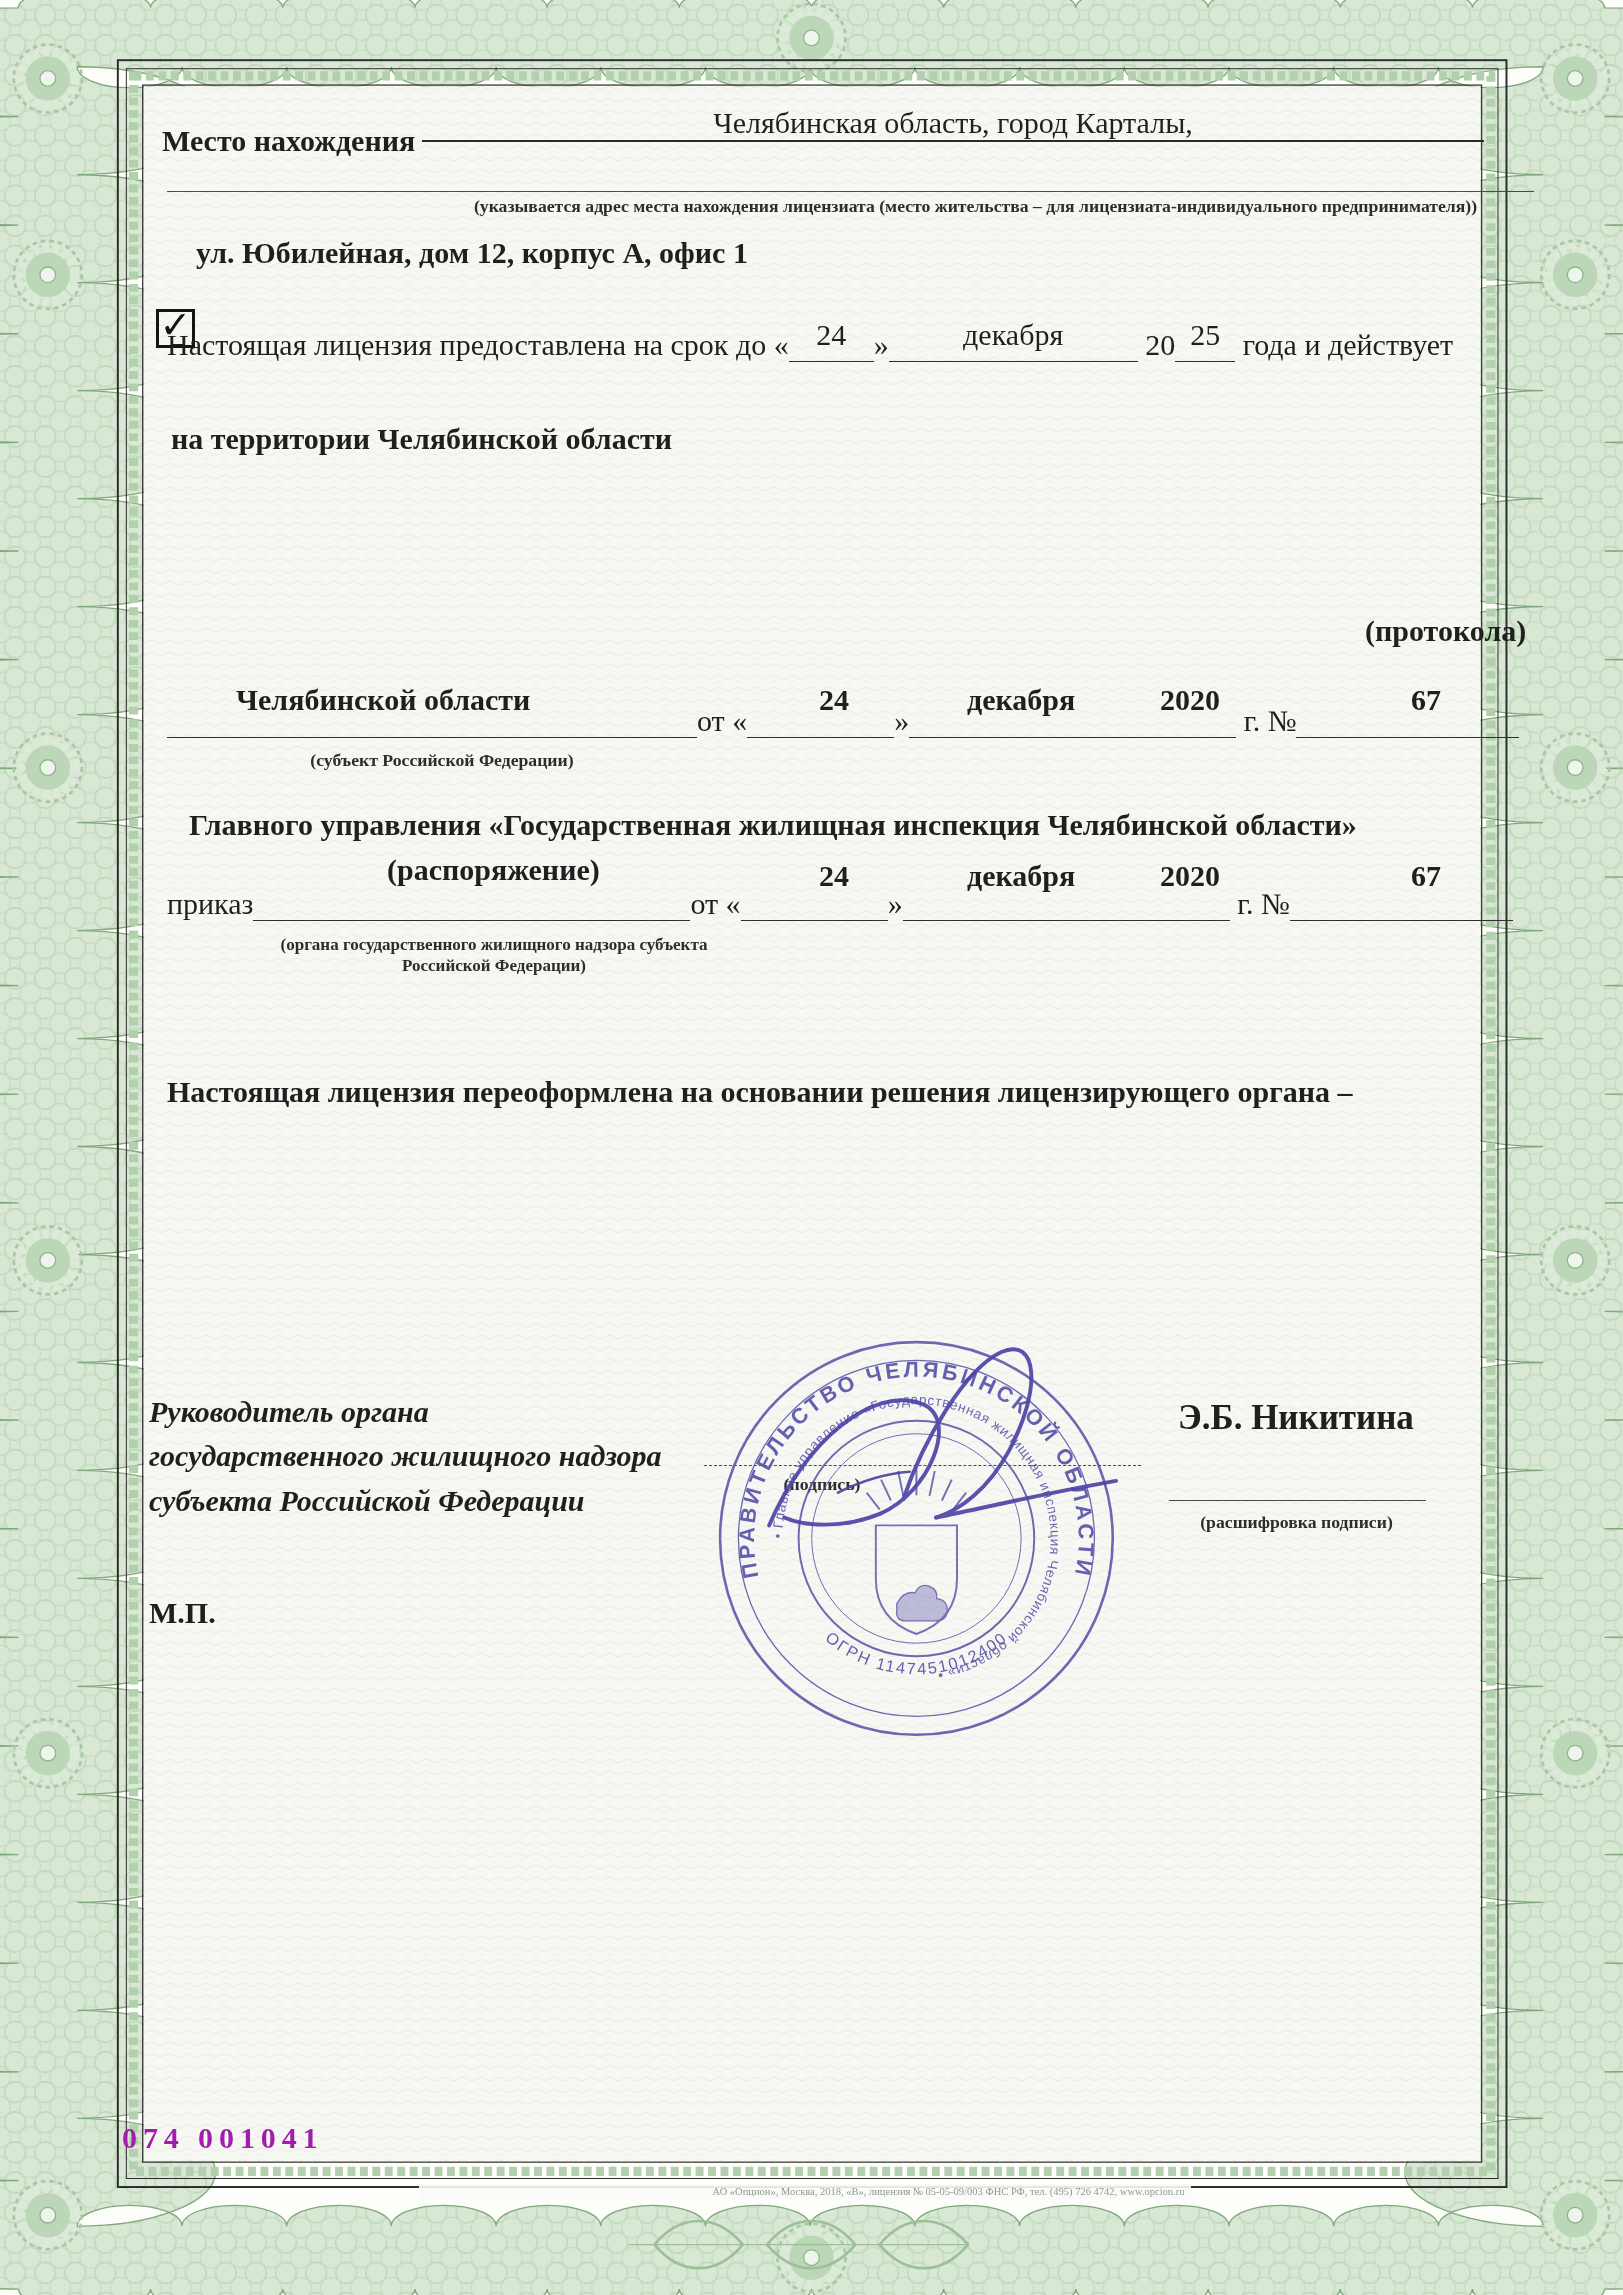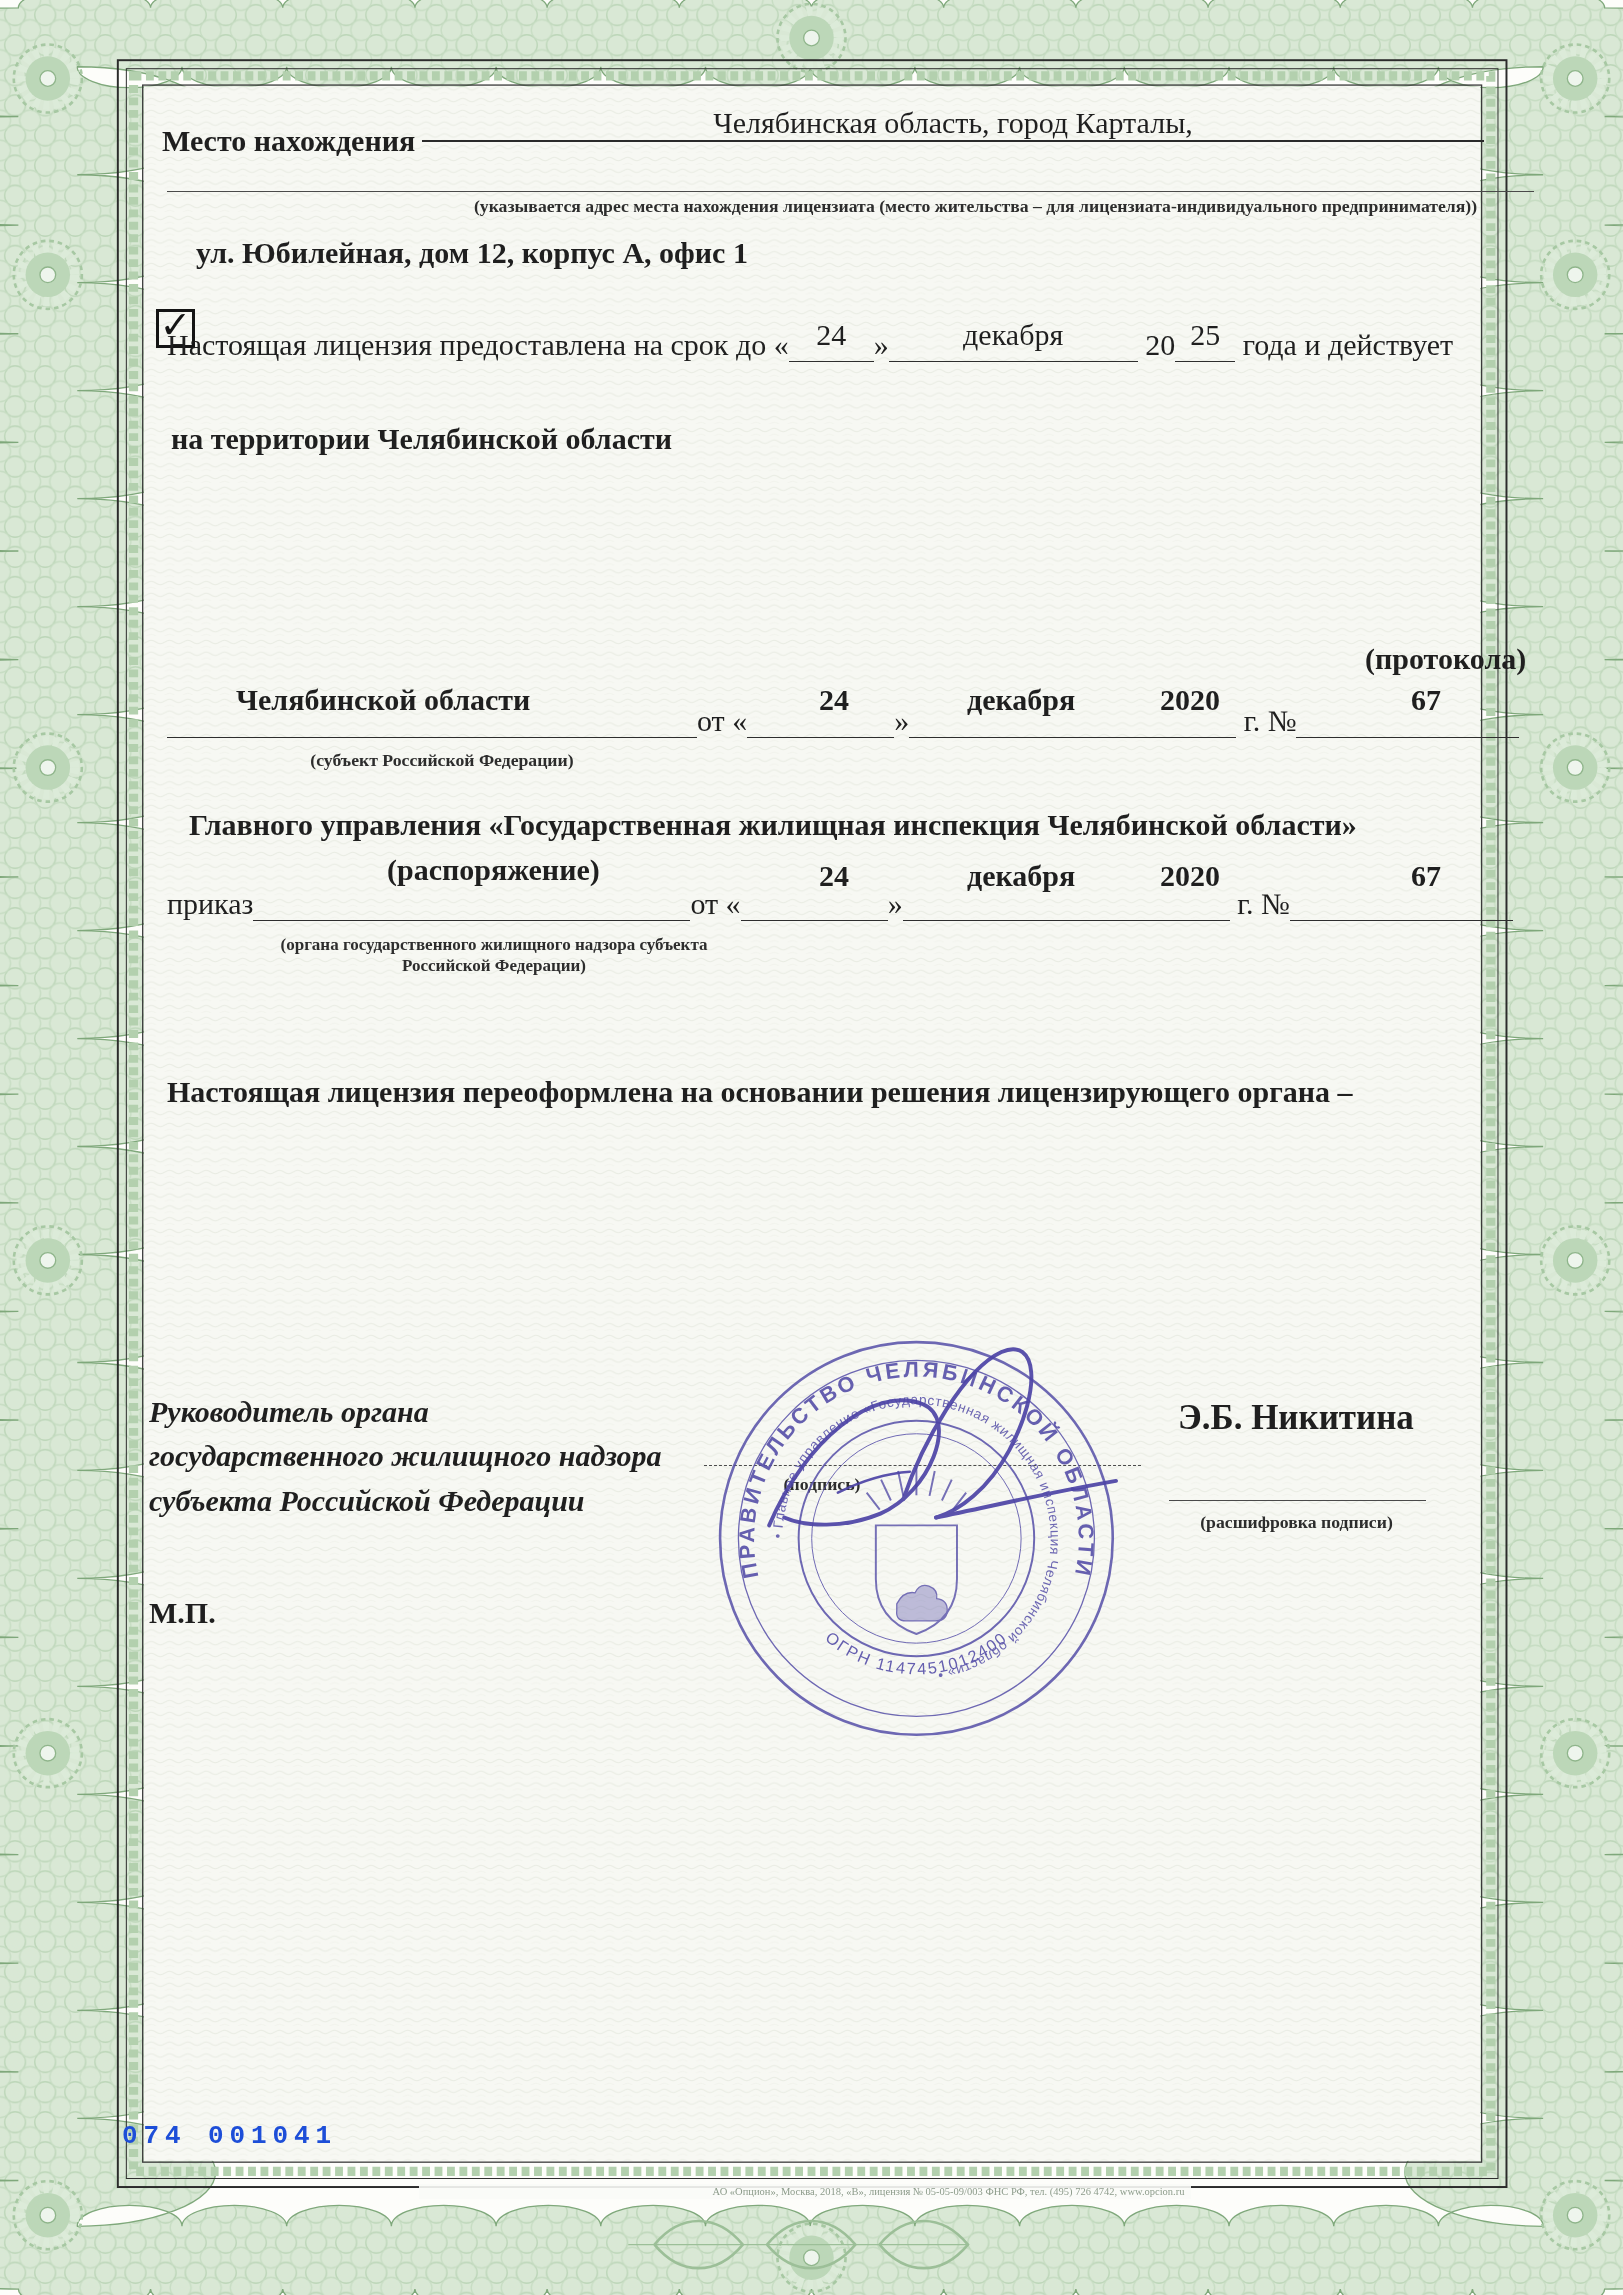--- a/index.html
+++ b/index.html
@@ -16,22 +16,22 @@
   .italic{font-style:italic;}
   .fillrow{position:absolute;white-space:nowrap;font-size:30px;}
   .fill{display:inline-block;border-bottom:1.3px solid #2e2e2e;height:35px;vertical-align:bottom;}
   .val{display:block;text-align:center;transform:translateY(-7.9px);}
   .uline-value{position:absolute;border-bottom:2px solid #2a2a2a;}
   .uline-value > div{text-align:center;font-size:30px;padding-top:2.6px;}
   .thinline{position:absolute;border-top:1.3px solid #3a3a3a;height:0;}
   .checkbox{position:absolute;width:33px;height:33px;border:3.3px solid #141414;
             font-family:"DejaVu Sans", sans-serif;font-size:38px;line-height:26px;
             text-align:center;color:#141414;}
-  .serial{font-family:Liberation Mono, monospace;font-size:26px;font-weight:600;
-          letter-spacing:5.9px;color:#1d4ed8;}
+  .serial{font-family:Liberation Serif, serif;font-size:30px;font-weight:600;
+          letter-spacing:5.9px;color:#a21caf;}
   .imprint{position:absolute;font-size:10.5px;color:#8d9c8b;background:rgba(249,251,247,.9);
            padding:2px 6.5px;text-align:right;z-index:2;}
   #stamp-svg{position:absolute;left:707px;top:1329px;z-index:2;}
   .sigline-dashed{position:absolute;border-top:1.3px dashed #4c4c4c;height:0;z-index:1;}
 </style>
 </head>
 <body>
 
 <div class="page">
 
@@ -144,21 +144,21 @@
     <div class="abs t46" style="left:196px;top:234px;">ул. Юбилейная, дом 12, корпус А, офис 1</div>
 
     <div class="checkbox" style="left:156px;top:309px;">
       <span>✓</span>
     </div>
     <div class="fillrow" style="left:167px;top:326px;">
       <span>Настоящая лицензия предоставлена на срок до «</span><span class="fill" style="width:85px;"><span class="val">24</span></span><span>»</span><span class="fill" style="width:249px;"><span class="val">декабря</span></span>&nbsp;<span>20</span><span class="fill" style="width:60px;"><span class="val">25</span></span>&nbsp;<span>года  и действует</span>
     </div>
     <div class="abs t46" style="left:171px;top:420px;">на территории Челябинской области</div>
 
-    <div class="abs t46" style="left:1365px;top:612px;margin-top:28px;">(протокола)</div>
+    <div class="abs t46" style="left:1365px;top:612px;">(протокола)</div>
     <div class="abs t46" style="left:236px;top:681px;">Челябинской области</div>
     <div class="abs t46" style="left:819px;top:681px;">24</div>
     <div class="abs t46" style="left:967px;top:681px;">декабря</div>
     <div class="abs t46" style="left:1160px;top:681px;">2020</div>
     <div class="abs t46" style="left:1411px;top:681px;">67</div>
     <div class="fillrow" style="left:167px;top:702px;">
       <span class="fill" style="width:530px;"></span><span>от «</span><span class="fill" style="width:147px;"></span><span>»</span><span class="fill" style="width:327px;"></span>&nbsp;<span>г. №</span><span class="fill" style="width:223px;"></span>
     </div>
     <div class="abs t27 center" style="left:298px;top:750px;width:288px;">(субъект Российской Федерации)</div>
 

